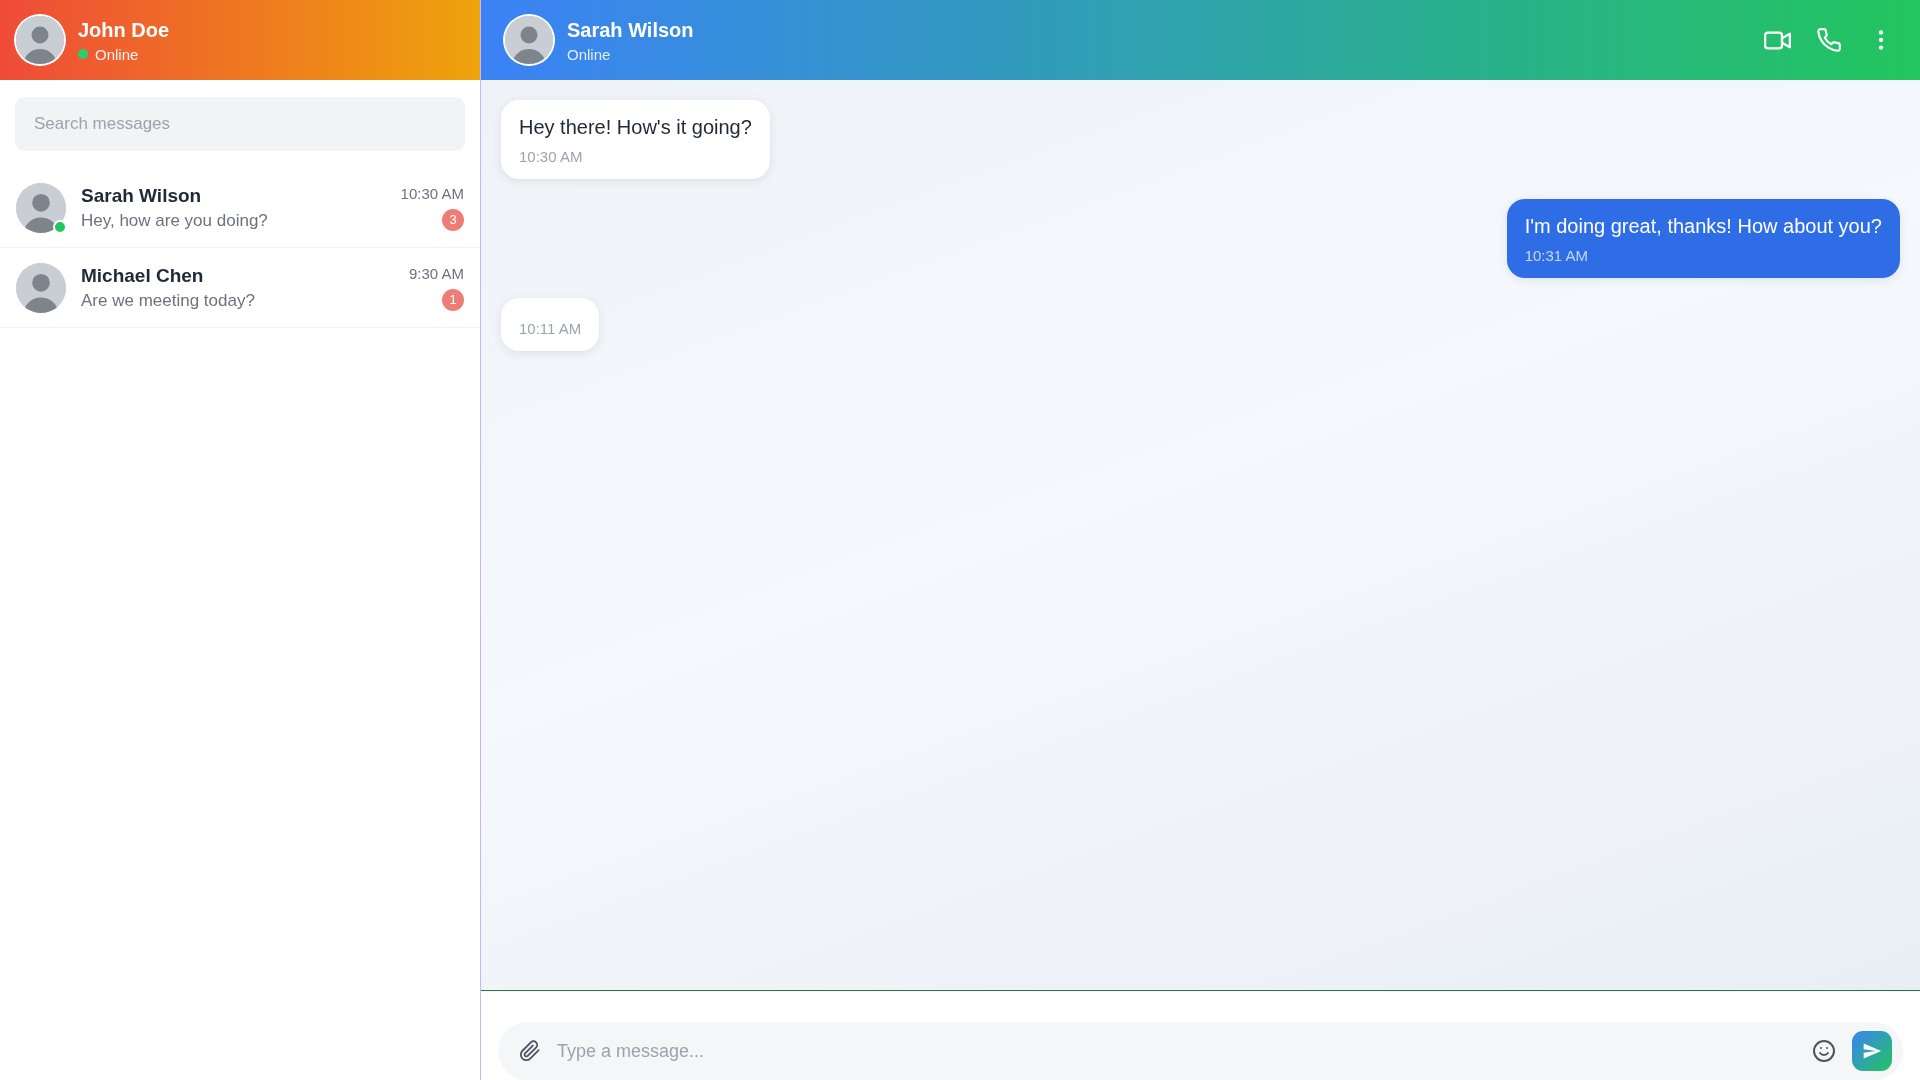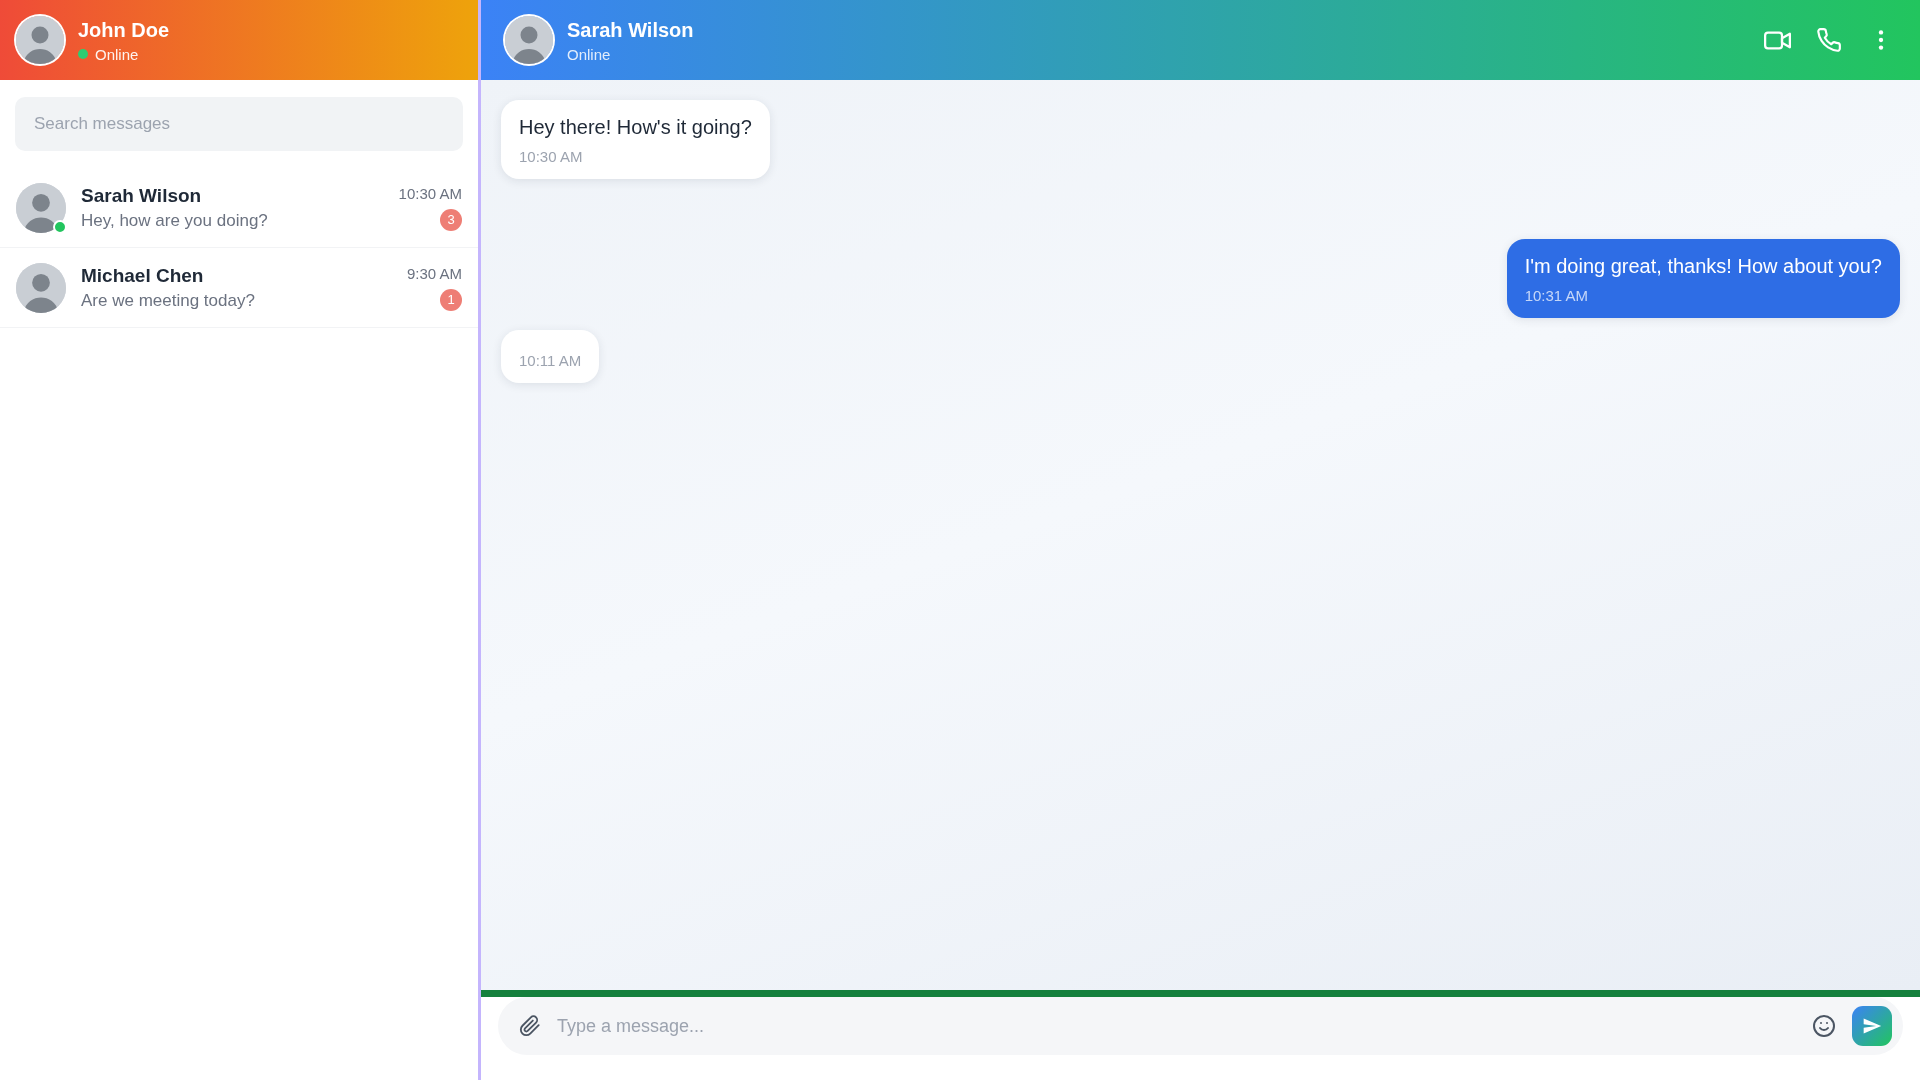--- a/index.html
+++ b/index.html
@@ -2,21 +2,21 @@
 <html><head>
 <meta charset="utf-8">
 <title>Chat</title>
 <style>
   * { margin:0; padding:0; box-sizing:border-box; }
   html,body { width:1920px; height:1080px; overflow:hidden; background:#fff;
     font-family:"Liberation Sans","DejaVu Sans",sans-serif; }
   .app { display:flex; width:1920px; height:1080px; }
 
   
-  .sidebar { width:481px; min-width:481px; background:#fff; border-right:3px solid #c4b5fd;
+  .sidebar { width:481px; min-width:481px; background:#fff; border-right:1px solid #c4b5fd;
     display:flex; flex-direction:column; }
   .sidebar-header { height:80px; min-height:80px; background:linear-gradient(90deg,#ef4b38 0%,#eea30b 100%);
     display:flex; align-items:center; padding:0 16px; gap:14px; }
   .id-name { font-size:20px; font-weight:bold; color:#fff; line-height:1.2; }
   .id-status { display:flex; align-items:center; gap:7px; margin-top:4px; }
   .status-dot { width:10px; height:10px; border-radius:50%; background:#2ecc71; }
   .id-status-text { font-size:15px; color:rgba(255,255,255,.92); }
 
   .avatar { position:relative; width:48px; height:48px; min-width:48px; border-radius:50%;
     background:#cfd4da; overflow:visible; }
@@ -47,33 +47,33 @@
   .chat { flex:1; display:flex; flex-direction:column; min-width:0; }
   .chat-header { height:80px; min-height:80px; background:linear-gradient(90deg,#3b82f6 0%,#22c55e 100%);
     display:flex; align-items:center; padding:0 24px; gap:14px; }
   .chat-title { font-size:20px; font-weight:bold; color:#fff; line-height:1.2; }
   .chat-status { font-size:15px; color:rgba(255,255,255,.85); margin-top:4px; }
   .chat-actions { margin-left:auto; display:flex; align-items:center; gap:22px; }
   .icon-btn { background:none; border:none; cursor:pointer; width:30px; height:30px; display:flex;
     align-items:center; justify-content:center; padding:0; }
   .icon-btn svg { display:block; }
 
-  .messages { flex:1; padding:20px; display:flex; flex-direction:column; gap:12px; overflow:hidden;
+  .messages { flex:1; padding:20px; display:flex; flex-direction:column; gap:20px; overflow:hidden;
     background:linear-gradient(160deg,#eff3f8 0%,#f5f8fc 45%,#e9eef5 100%); }
   .bubble { max-width:46%; border-radius:18px; padding:14px 18px;
     box-shadow:0 2px 10px rgba(30,40,60,.10); }
   .bubble.in { align-self:flex-start; background:#fff; }
-  .bubble.out { align-self:flex-end; background:#2e6de5;margin-top:48px; }
+  .bubble.out { align-self:flex-end; background:#2e6de5; }
   .bubble-text { font-size:20px; color:#1f2937; line-height:1.3; }
   .bubble.out .bubble-text { color:#fff; }
   .bubble-time { font-size:15px; color:#9ca3af; margin-top:8px; }
   .bubble.out .bubble-time { color:rgba(255,255,255,.72); }
 
-  .composer { height:90px; min-height:90px; background:#fff; border-top:7px solid #15803d;
-    display:flex; align-items:flex-start; padding:0 17px; }
+  .composer { height:90px; min-height:90px; background:#fff; border-top:1px solid #15803d;
+    display:flex; align-items:flex-end; padding:0 17px; }
   .composer-pill { flex:1; height:58px; background:#f5f6f8; border-radius:29px; display:flex;
     align-items:center; gap:14px; padding:0 11px 0 19px; }
   .composer-input { flex:1; border:none; background:transparent; outline:none; font-size:18px;
     color:#374151; font-family:inherit; }
   .composer-input::placeholder { color:#9ca3af; }
   .send-btn { width:40px; height:40px; min-width:40px; border:none; border-radius:11px; cursor:pointer;
     background:linear-gradient(135deg,#3b82f6 0%,#22c55e 100%); display:flex; align-items:center;
     justify-content:center; }
 </style>
 </head>

